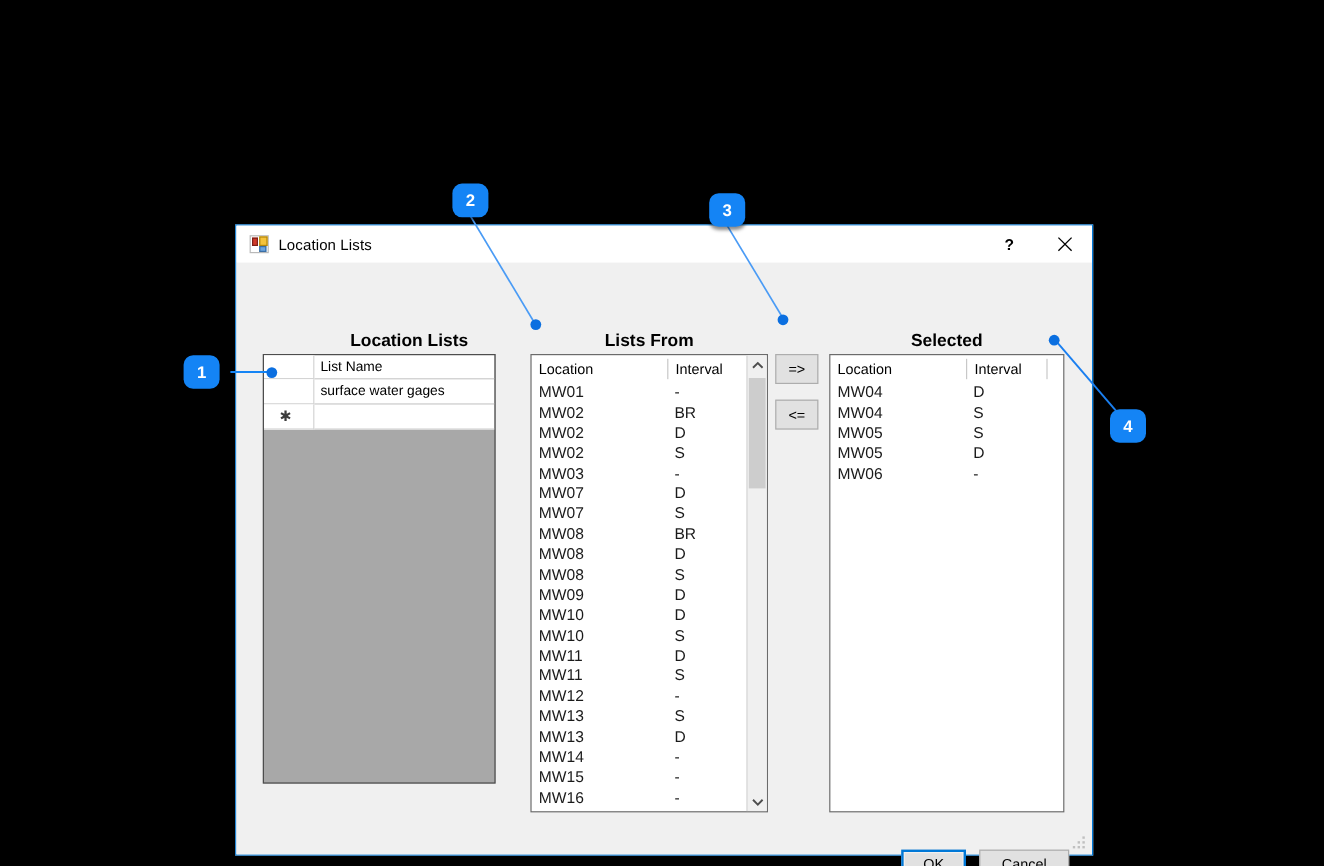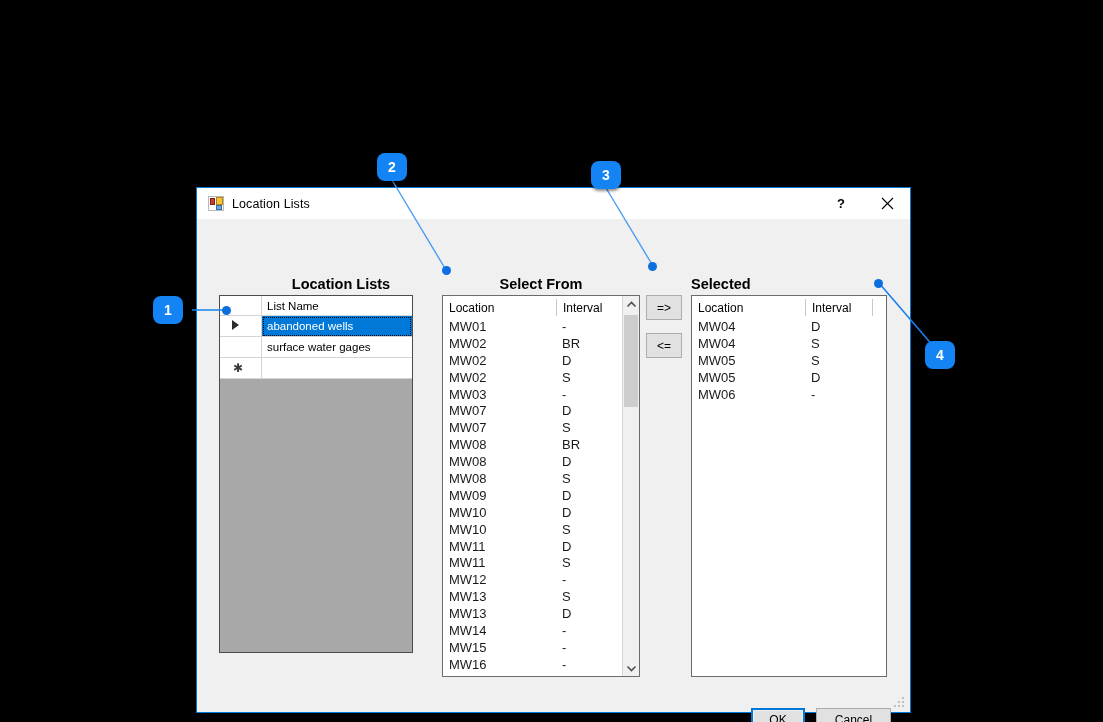--- a/index.html
+++ b/index.html
@@ -52,21 +52,21 @@
   }
 
   
   .section-title {
     position: absolute;
     font-size: 14.5px; font-weight: bold; color: #000;
     white-space: nowrap;
   }
   #title-loclists { left: 48px; top: 57px; width: 192px; text-align: center; }
   #title-selectfrom { left: 246px; top: 57px; width: 196px; text-align: center; }
-  #title-selected { left: 494px; top: 57px; width: 196px; text-align: left; }
+  #title-selected { left: 494px; top: 57px; width: 196px; text-align: center; }
 
   
   #loclist-grid {
     position: absolute; left: 22px; top: 76px;
     width: 194px; height: 358px;
     border: 1px solid #4d4d4d;
     background: #a8a8a8; overflow: hidden;
   }
   .lg-row { display: flex; height: 21px; background: #ffffff; }
   .lg-row.header { height: 20px; }
@@ -195,35 +195,29 @@
             <line x1="1" y1="1" x2="12" y2="12" stroke="#000" stroke-width="1.1"></line>
             <line x1="12" y1="1" x2="1" y2="12" stroke="#000" stroke-width="1.1"></line>
           </svg>
         </div>
       </div>
     </div>
 
     <div id="client">
 
       <div class="section-title" id="title-loclists">Location Lists</div>
-      <div class="section-title" id="title-selectfrom">Select From</div>
+      <div class="section-title" id="title-selectfrom">Lists From</div>
       <div class="section-title" id="title-selected">Selected</div>
 
       <div id="loclist-grid">
         <div class="lg-row header">
           <div class="lg-sel"></div>
           <div class="lg-name">List Name</div>
         </div>
         <div id="loclist-rows">
-            <div class="lg-row selected">
-              <div class="lg-sel">
-                <span class="row-arrow"></span>
-              </div>
-              <div class="lg-name">abandoned wells</div>
-            </div>
             <div class="lg-row">
               <div class="lg-sel"></div>
               <div class="lg-name">surface water gages</div>
             </div>
             <div class="lg-row">
               <div class="lg-sel">
                 <span class="row-star">✱</span>
               </div>
               <div class="lg-name"></div>
             </div>

